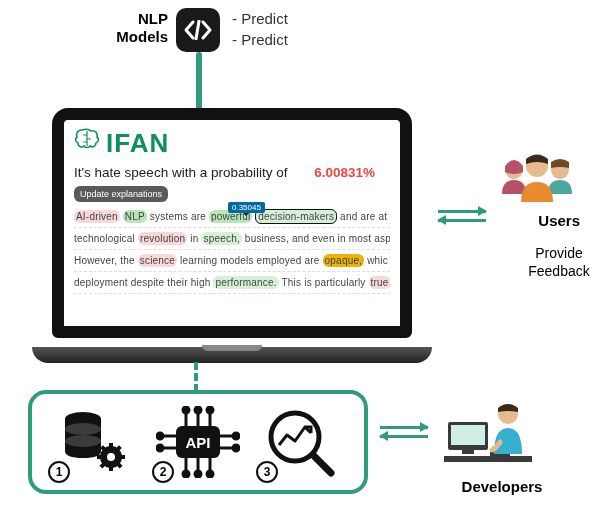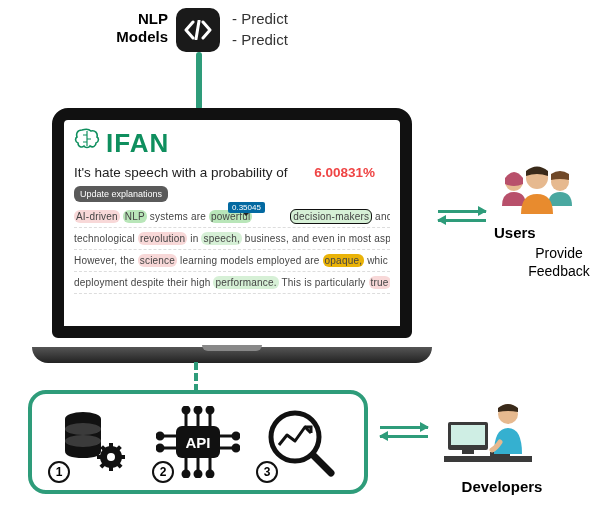--- a/index.html
+++ b/index.html
@@ -64,38 +64,38 @@
   }
   .para {
     font-size: 10px; line-height: 1.7; letter-spacing: 0.2px;
     color: #444;
   }
   .para .w { padding: 1px 2px; border-radius: 6px; }
   .hl-g1 { background: #d6f0d6; }
   .hl-g2 { background: #b9e6b9; }
   .hl-r1 { background: #f8d8d8; }
   .hl-r2 { background: #eab308; }
-  .hl-box { border: 1.5px solid #111; padding: 0 2px; margin-left: 35px; }
+  .hl-box { border: 1.5px solid #111; padding: 0 2px; }
   .para-line { display:block; border-bottom: 1px dashed #ddd; padding: 2px 0; white-space: nowrap; overflow: hidden; }
 
   
   .arrow-pair { display:flex; flex-direction: column; gap:6px; }
   .arrow {
     width: 48px; height: 3px; background: #2e9c7a; position: relative;
   }
   .arrow.right:after {
     content:""; position:absolute; right:-1px; top:-4px;
     width:0;height:0;border-top:5px solid transparent;border-bottom:5px solid transparent;border-left:9px solid #2e9c7a;
   }
   .arrow.left:before {
     content:""; position:absolute; left:-1px; top:-4px;
     width:0;height:0;border-top:5px solid transparent;border-bottom:5px solid transparent;border-right:9px solid #2e9c7a;
   }
   .users-arrows { top: 210px; left: 438px; }
-  .users-group { top: 158px; left: 494px; width: 86px; text-align:left; }
+  .users-group { top: 146px; left: 494px; width: 86px; text-align:right; }
   .users-label { font-weight: bold; font-size: 15px; margin-top: 4px; }
   .feedback-label { top: 244px; left: 516px; font-size: 14px; text-align:center; line-height:1.3; width: 86px; }
 
   
   .conn-dash { top: 362px; left: 194px; height: 30px; border-left: 4px dashed #2e9c7a; }
 
   
   .dev-box {
     top: 390px; left: 28px; width: 340px; height: 104px;
     border: 4px solid #2e9c7a; border-radius: 18px;

